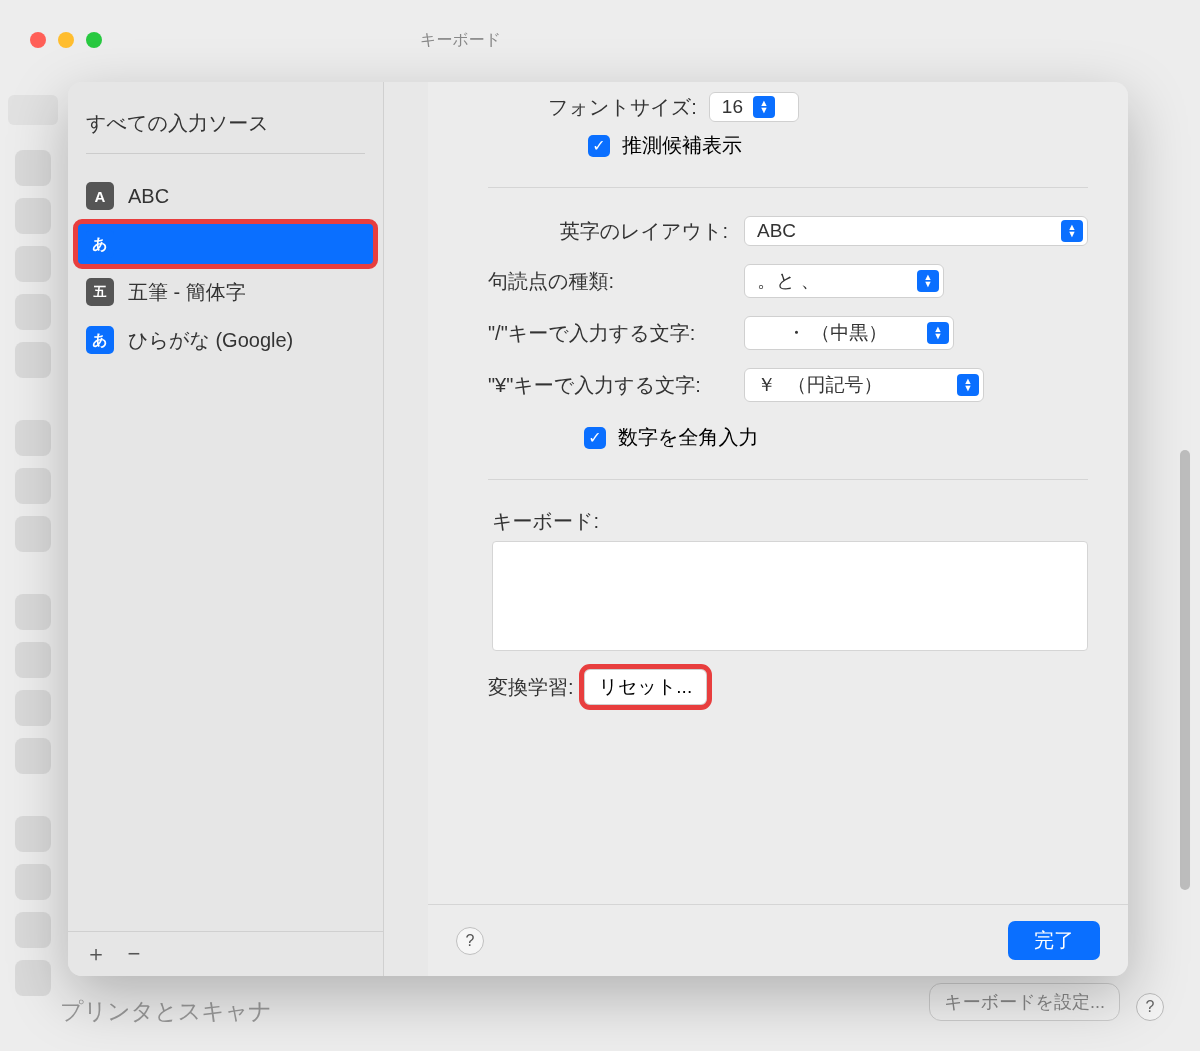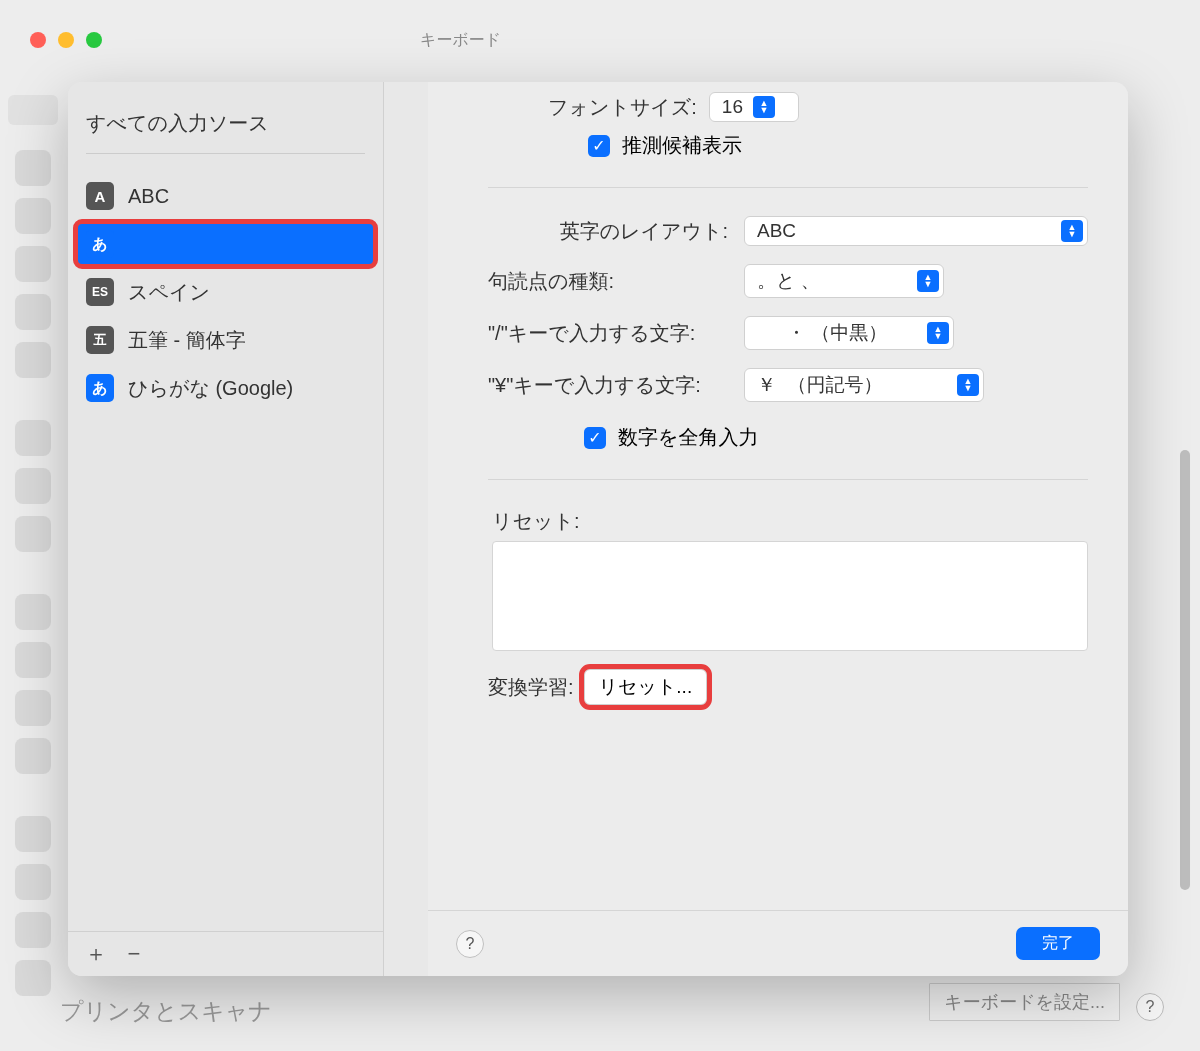--- a/index.html
+++ b/index.html
@@ -60,21 +60,21 @@
   left: 60px; bottom: 24px;
   font-size: 23px;
   color: #999;
 }
 .bg-right-btn {
   position: absolute;
   right: 80px; bottom: 30px;
   padding: 6px 14px;
   background: #f0f0f0;
   border: 1px solid #ccc;
-  border-radius: 1px;
+  border-radius: 12px;
   font-size: 18px;
   color: #888;
 }
 .bg-help {
   position: absolute;
   right: 36px; bottom: 30px;
   width: 28px; height: 28px;
   border-radius: 50%;
   border: 1px solid #bbb;
   background: #f3f3f3;
@@ -295,21 +295,21 @@
   color: #555;
   cursor: pointer;
 }
 .done-btn {
   margin-left: auto;
   background: #0a6fff;
   color: #fff;
   border: none;
   border-radius: 7px;
   padding: 6px 26px;
-  font-size: 16px;
+  font-size: 20px;
   cursor: pointer;
 }
 .main-scrollbar {
   position: absolute;
   right: 10px; top: 450px;
   width: 10px; height: 440px;
   background: rgba(130,130,130,0.45);
   border-radius: 5px;
 }
 </style>
@@ -356,24 +356,20 @@
     <div class="sidebar-divider"></div>
     <div class="source-list">
       <div class="source-item">
         <div class="src-icon a">A</div>
         <span>ABC</span>
       </div>
       <div class="source-item selected highlighted">
         <div class="src-icon hira">あ</div>
       </div>
       <div class="source-item">
-        <div class="src-icon es">ES</div>
-        <span>スペイン</span>
-      </div>
-      <div class="source-item">
         <div class="src-icon wu">五</div>
         <span>五筆 - 簡体字</span>
       </div>
       <div class="source-item">
         <div class="src-icon hira2">あ</div>
         <span>ひらがな (Google)</span>
       </div>
     </div>
     <div class="sidebar-footer">
       <div class="foot-btn">＋</div>
@@ -433,21 +429,21 @@
       </div>
 
       <div class="checkbox-row" style="margin-left:96px; margin-top:22px;">
         <div class="cbox checked">✓</div>
         <span class="cbox-label">数字を全角入力</span>
       </div>
 
       <div class="sep"></div>
 
       <div style="padding-left:4px;">
-        <div class="row-label" style="text-align:left;">リセット:</div>
+        <div class="row-label" style="text-align:left;">キーボード:</div>
         <div class="textarea-box"></div>
       </div>
 
       <div class="reset-row">
         <span class="row-label">変換学習:</span>
         <button class="reset-btn highlighted">リセット...</button>
       </div>
 
     </div>
 

